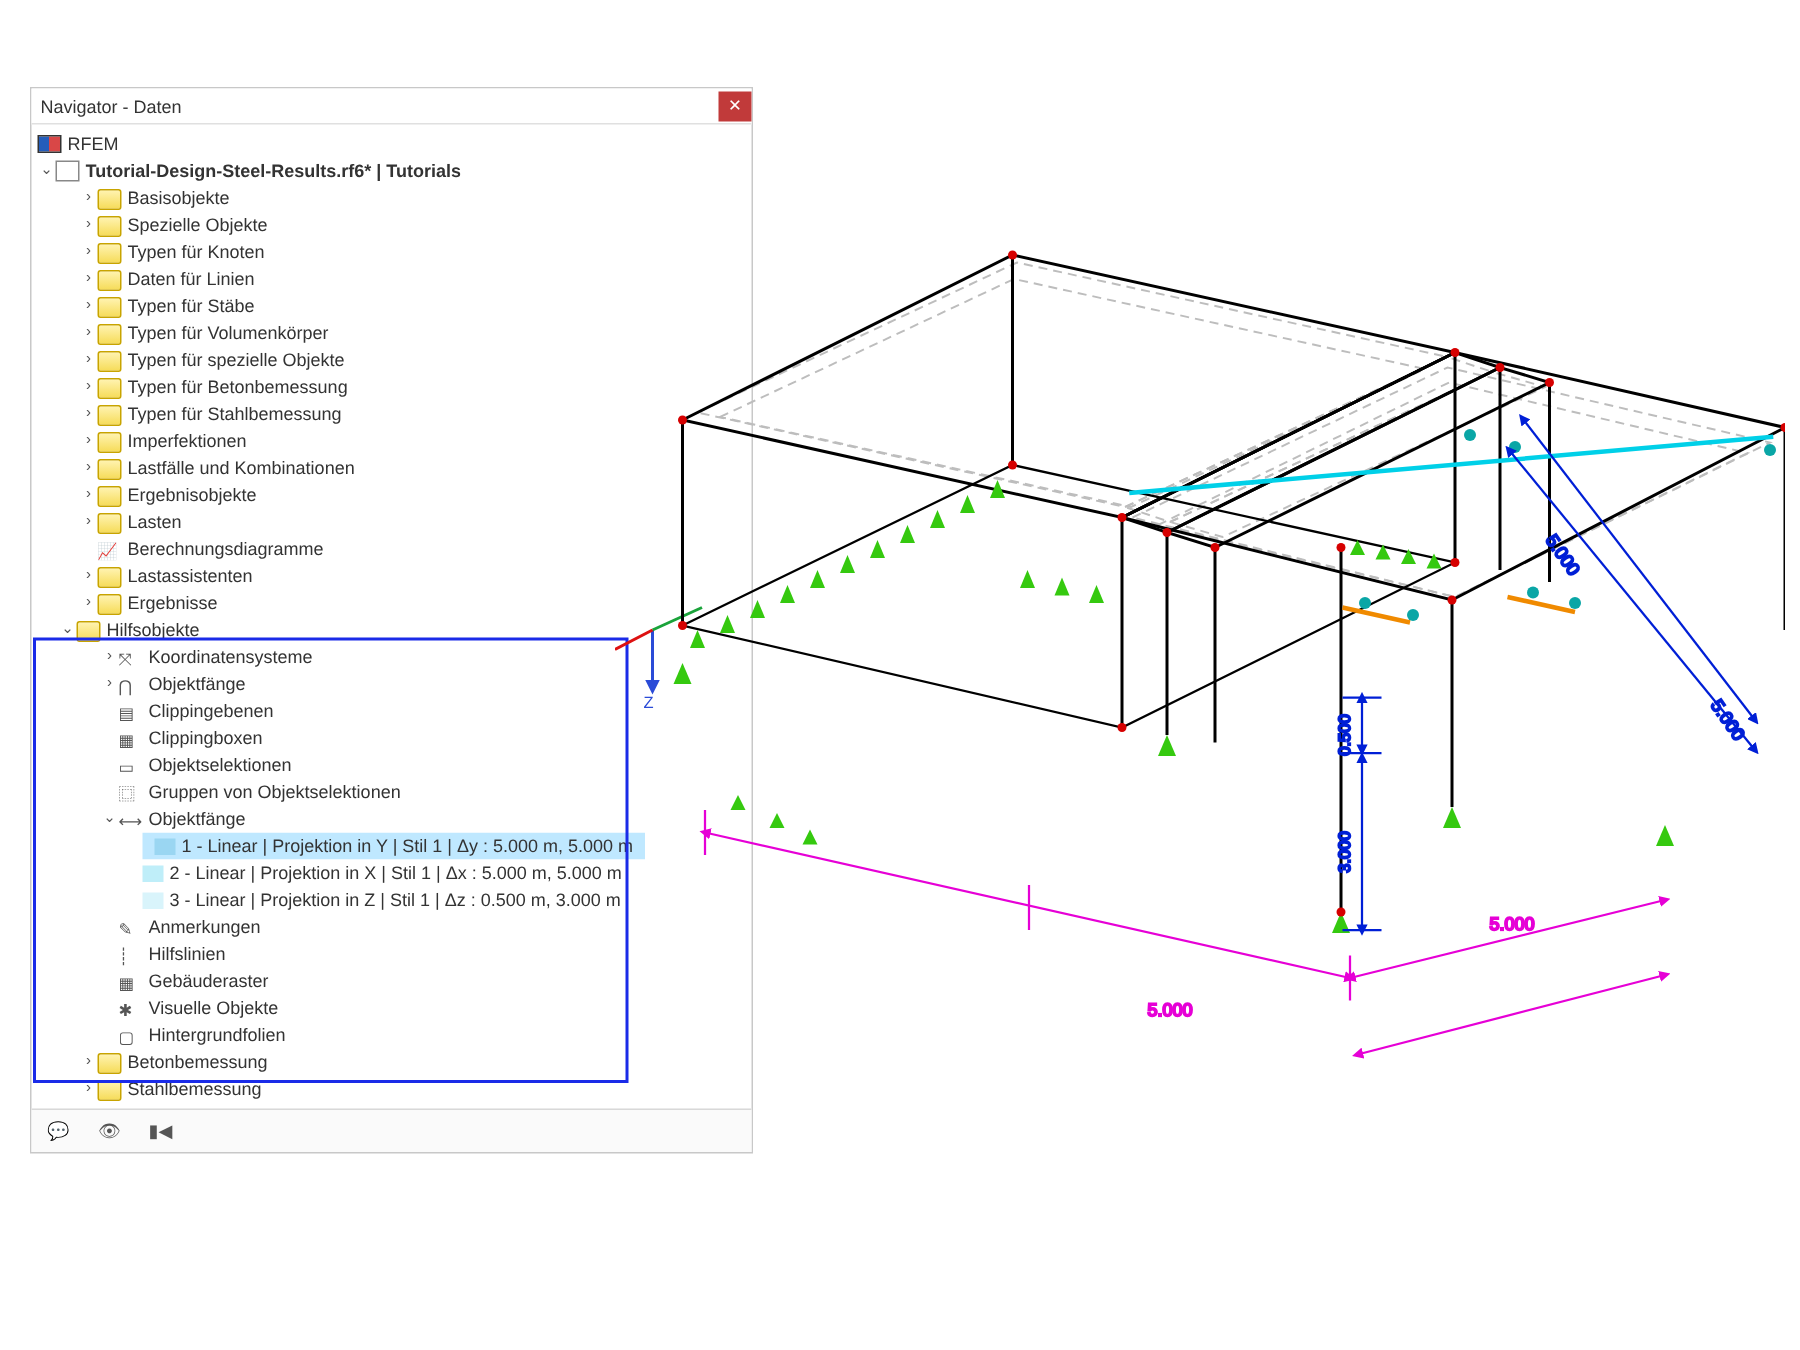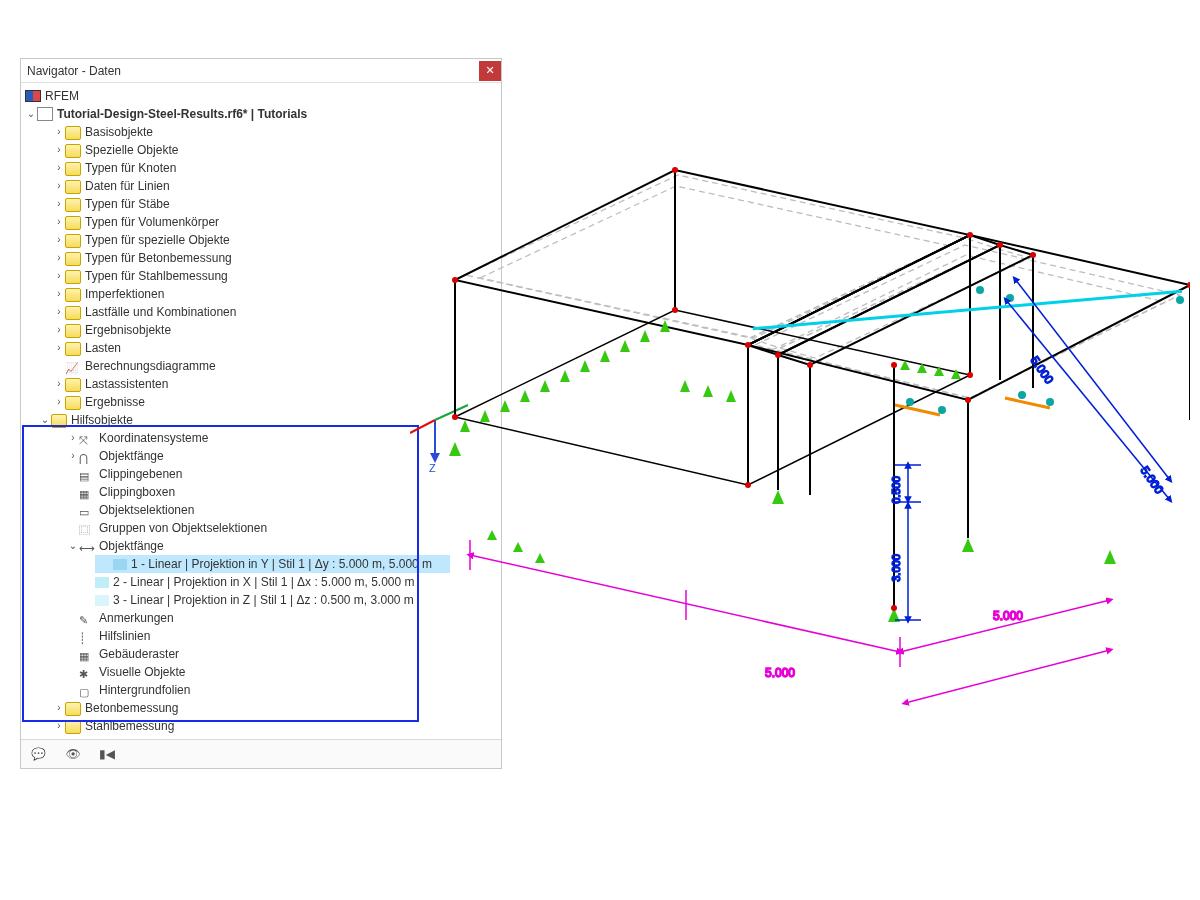--- a/index.html
+++ b/index.html
@@ -103,21 +103,21 @@
     background: linear-gradient(90deg,#245dbb 50%, #d94747 50%);
     border: 1px solid #333;
     flex-shrink: 0;
     margin-right: 4px;
   }
   .indent { flex-shrink: 0; }
   .label { overflow: hidden; text-overflow: ellipsis; }
 
   .selected-row .label-wrap {
     background: #bfe8ff;
-    padding: 0 18px;
+    padding: 0 8px;
   }
   .label-wrap { display: inline-flex; align-items: center; }
   .color-swatch {
     width: 14px;
     height: 11px;
     margin-right: 4px;
     display: inline-block;
     border: none;
   }
   .highlight-box {

